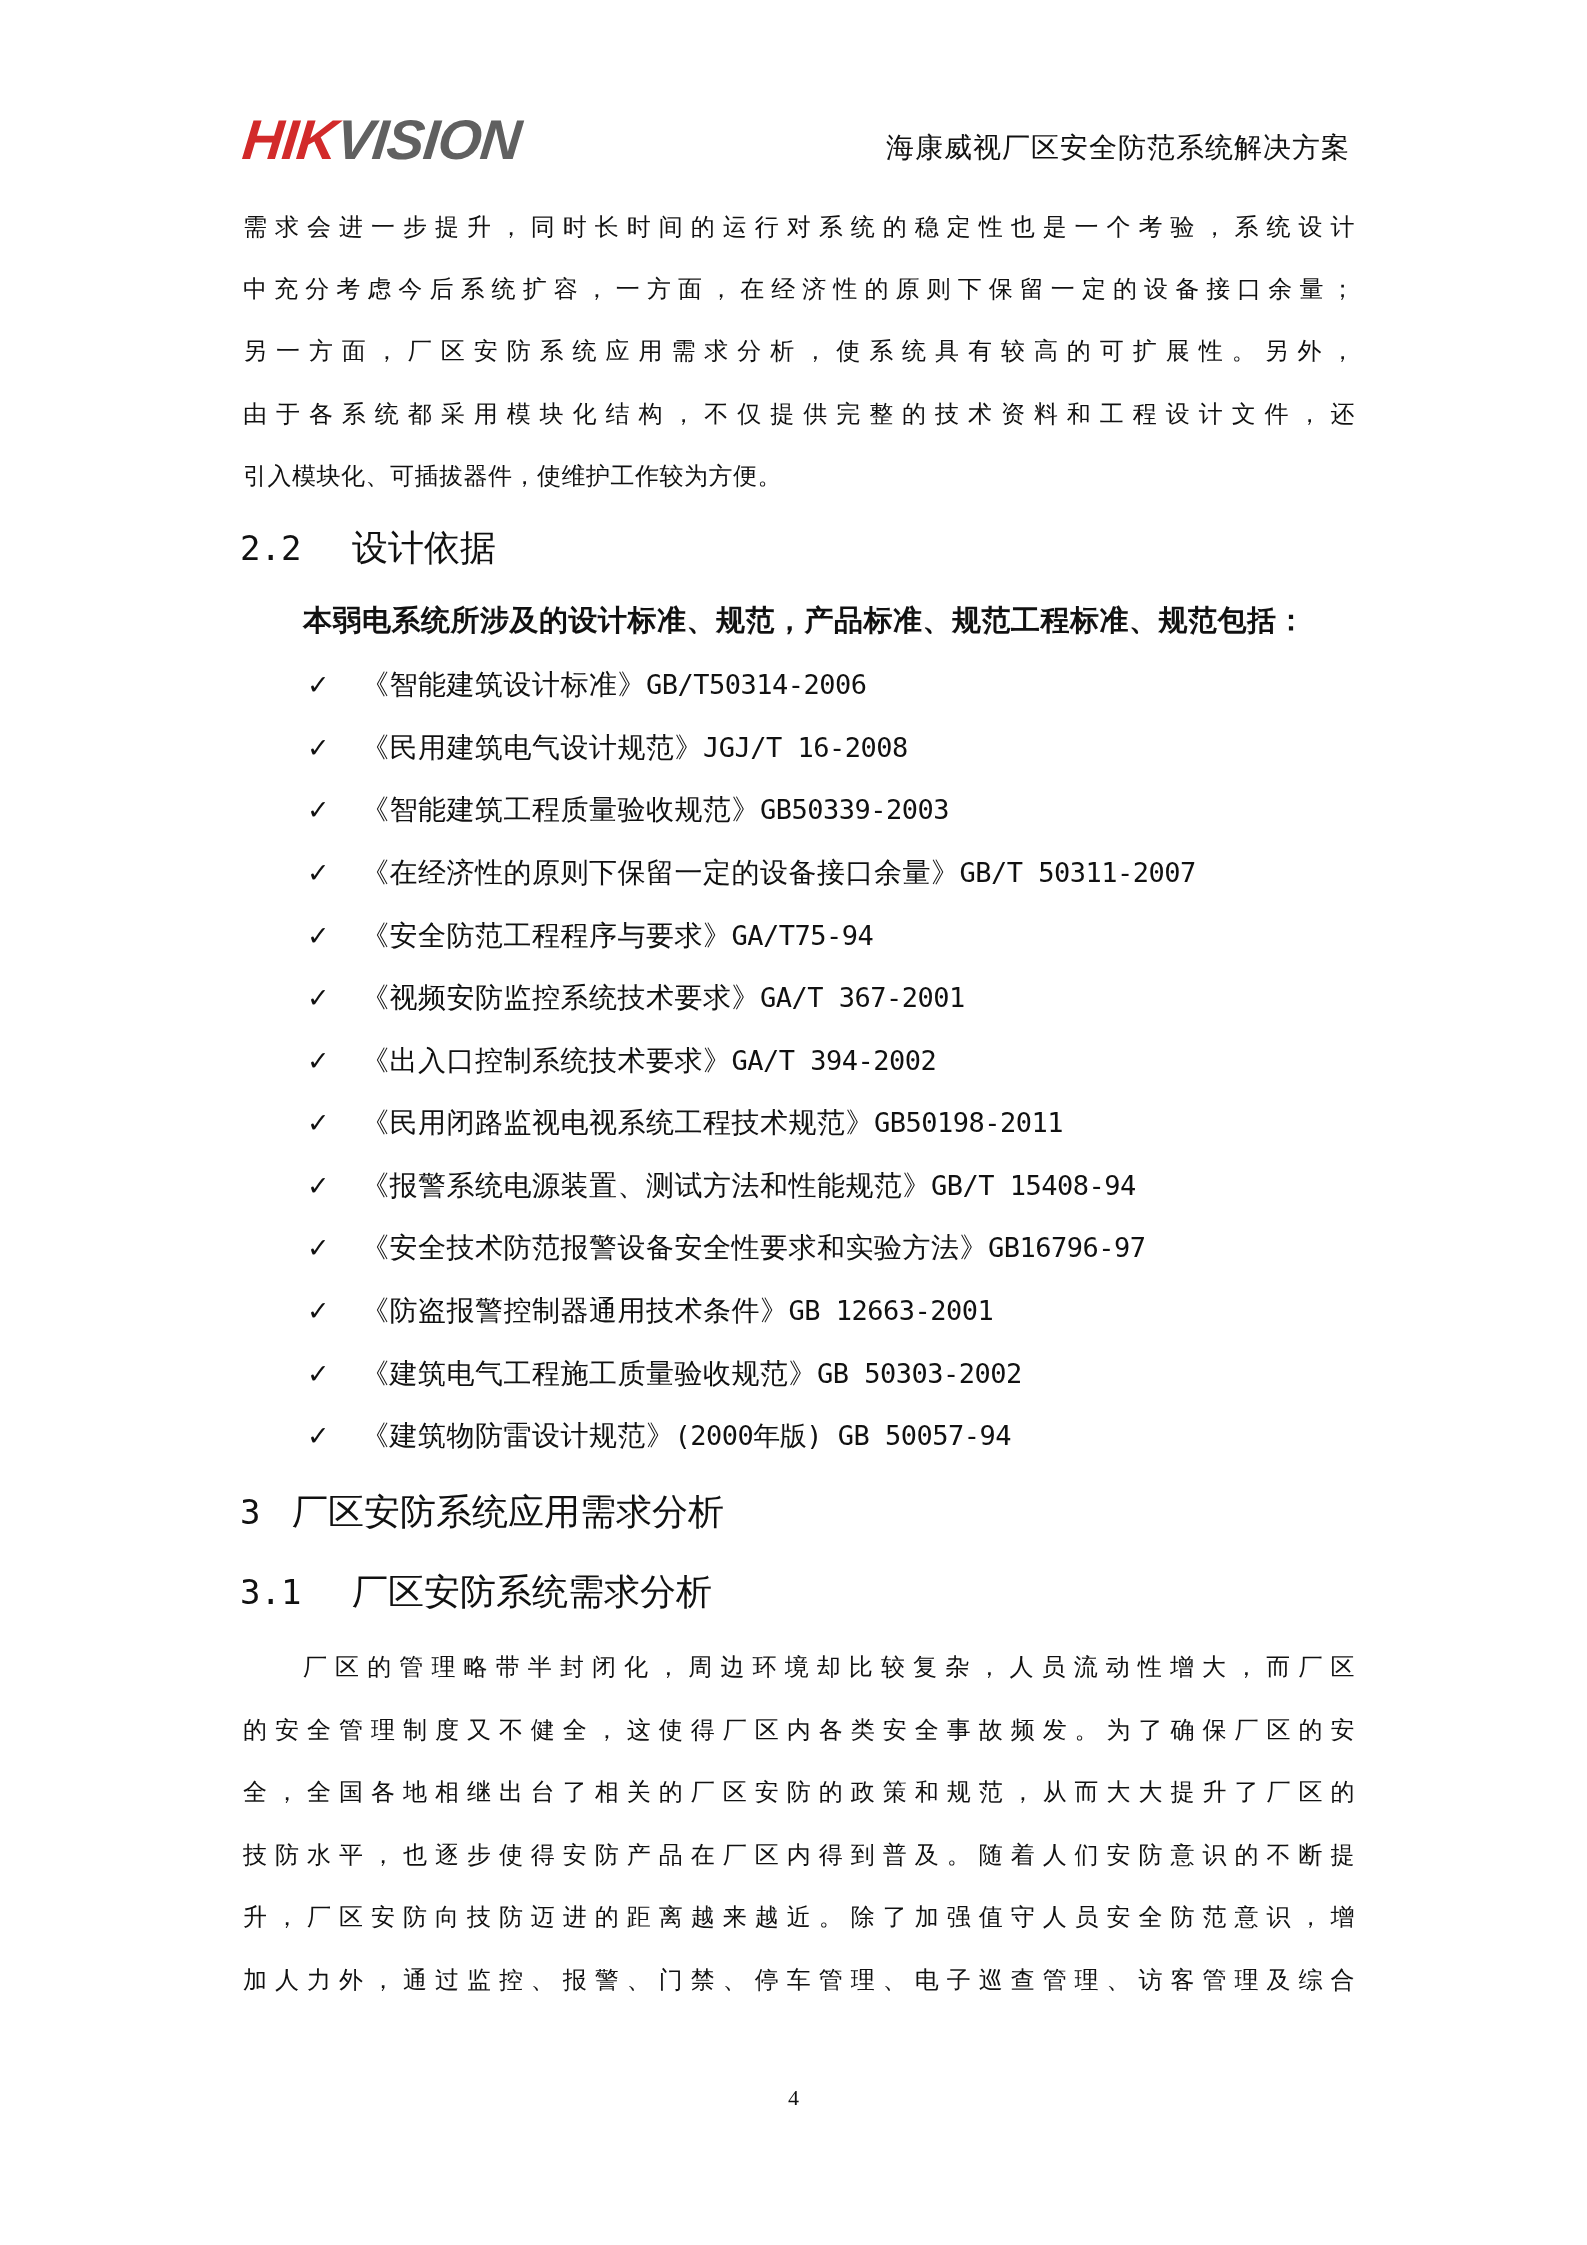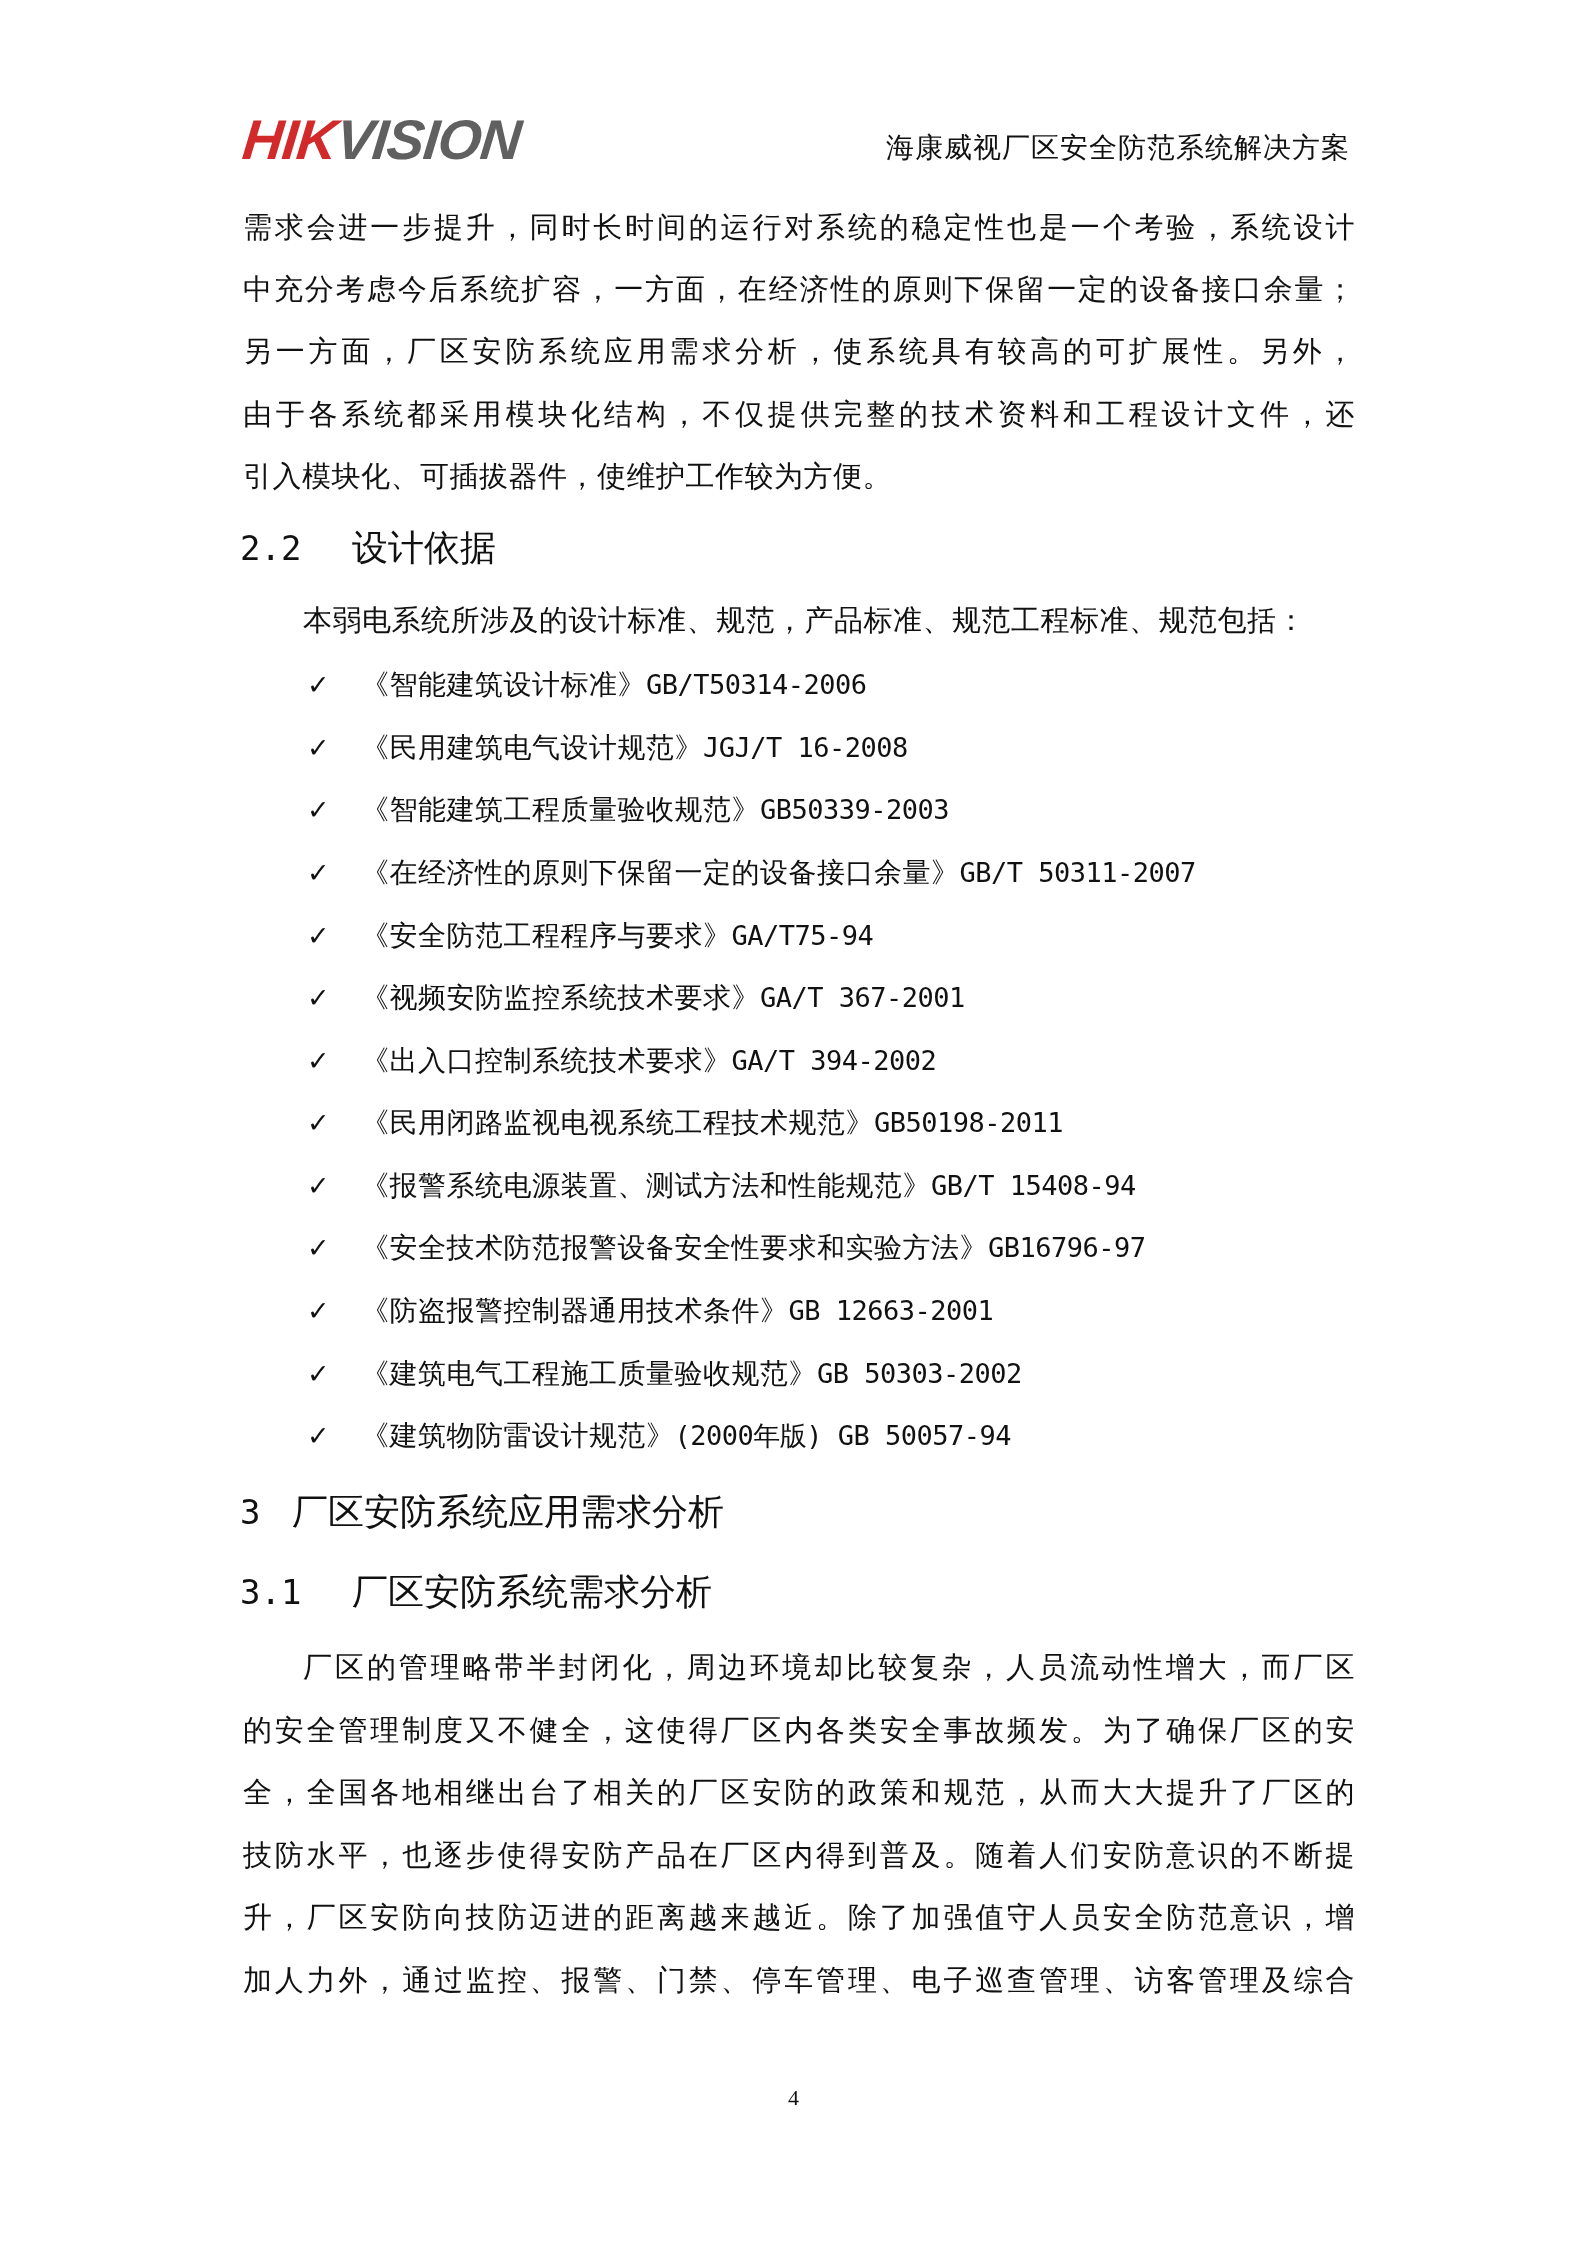--- a/index.html
+++ b/index.html
@@ -46,21 +46,21 @@
       line-height: 34px;
       color: #111111;
       letter-spacing: 1px;
       text-align: center;
     }
     
     .para-line {
       position: absolute;
       left: 243px;
       width: 1112px;
-      font-size: 29px;
+      font-size: 24px;
       line-height: 36px;
       white-space: nowrap;
       text-align: justify;
       text-align-last: justify;
       letter-spacing: 0.5px;
     }
     .para-line.last {
       text-align-last: left;
     }
     .para-line.indent { left: 303px; width: 1052px; }
@@ -78,20 +78,21 @@
       font-size: 34px;
     }
     .heading .title { display: inline-block; }
     .intro {
       position: absolute;
       left: 303px;
       font-size: 29px;
       line-height: 36px;
       white-space: nowrap;
       letter-spacing: 0.5px;
+      font-weight: bold;
     }
     .list-item {
       position: absolute;
       left: 307px;
       font-size: 28px;
       line-height: 34px;
       white-space: nowrap;
     }
     .list-item .check {
       display: inline-block;

